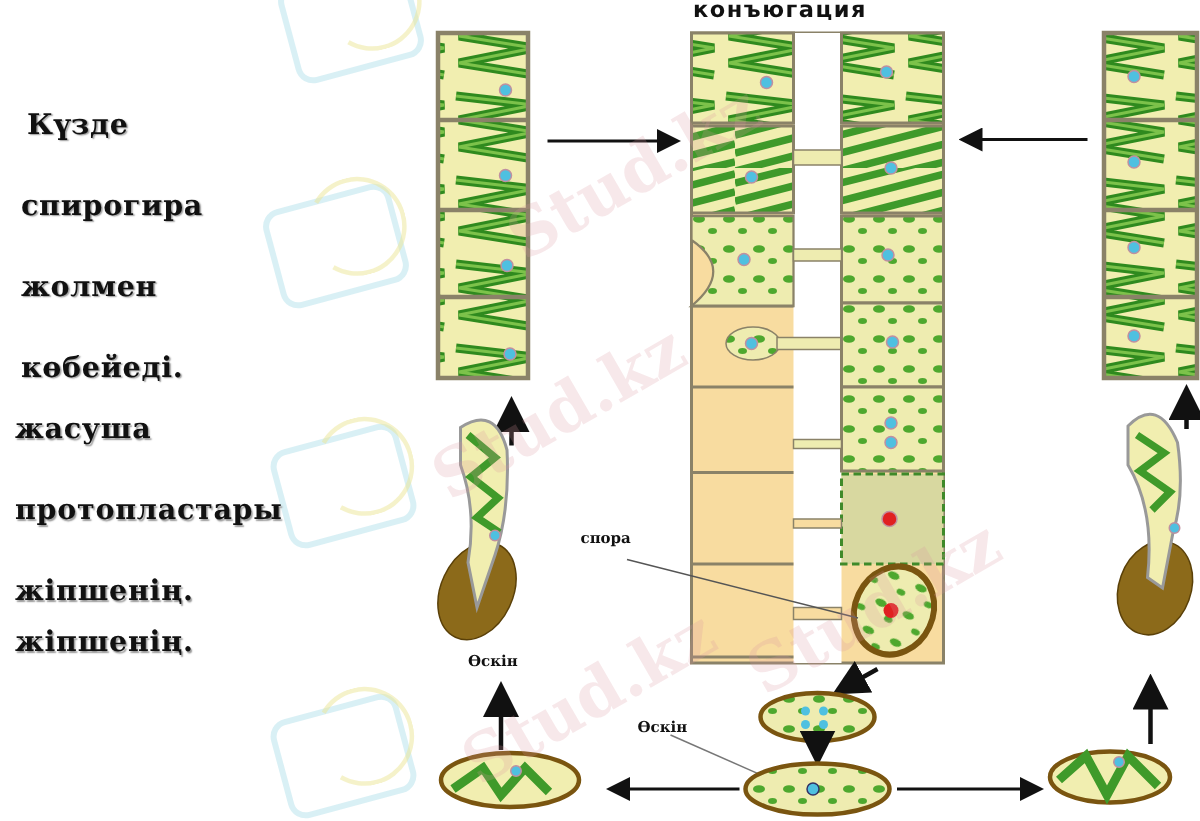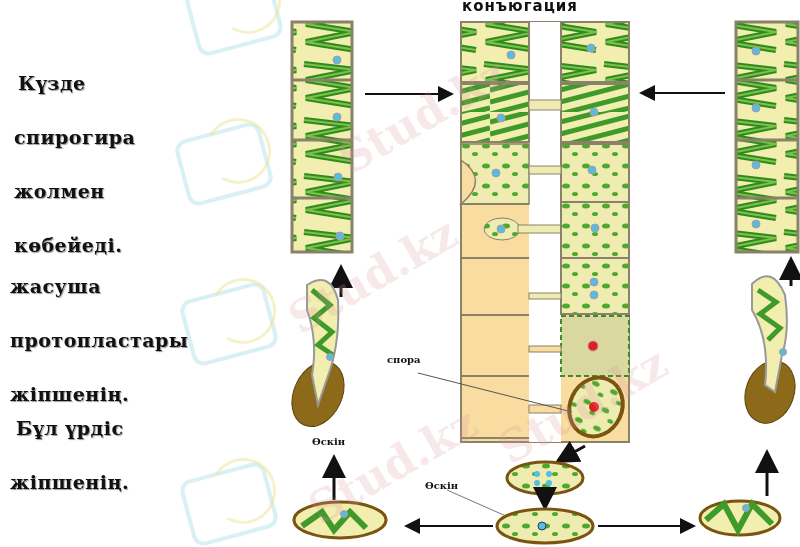--- a/index.html
+++ b/index.html
@@ -34,21 +34,20 @@
   <div>спирогира</div>
   <div>жолмен</div>
   <div>көбейеді.</div>
 </div>
 <div class="textblock" style="top:243px;">
   <div>жасуша</div>
   <div>протопластары</div>
   <div>жіпшенің.</div>
 </div>
 <div class="textblock" style="top:385px;">
-  <div style="padding-left:6px;">Бұл үрдіс</div>
   <div>жіпшенің.</div>
 </div>
 
 <svg width="800" height="547">
   <defs>
     <pattern id="spiral" width="60" height="56" patternUnits="userSpaceOnUse">
       <rect width="60" height="56" fill="#f1eeb0"></rect>
       <polyline points="4,8 56,14 6,24 56,32 6,42 56,50" fill="none" stroke="#2f8a1e" stroke-width="6"></polyline>
       <polyline points="4,8 56,14 6,24 56,32 6,42 56,50" fill="none" stroke="#7cc24a" stroke-width="2"></polyline>
     </pattern>

